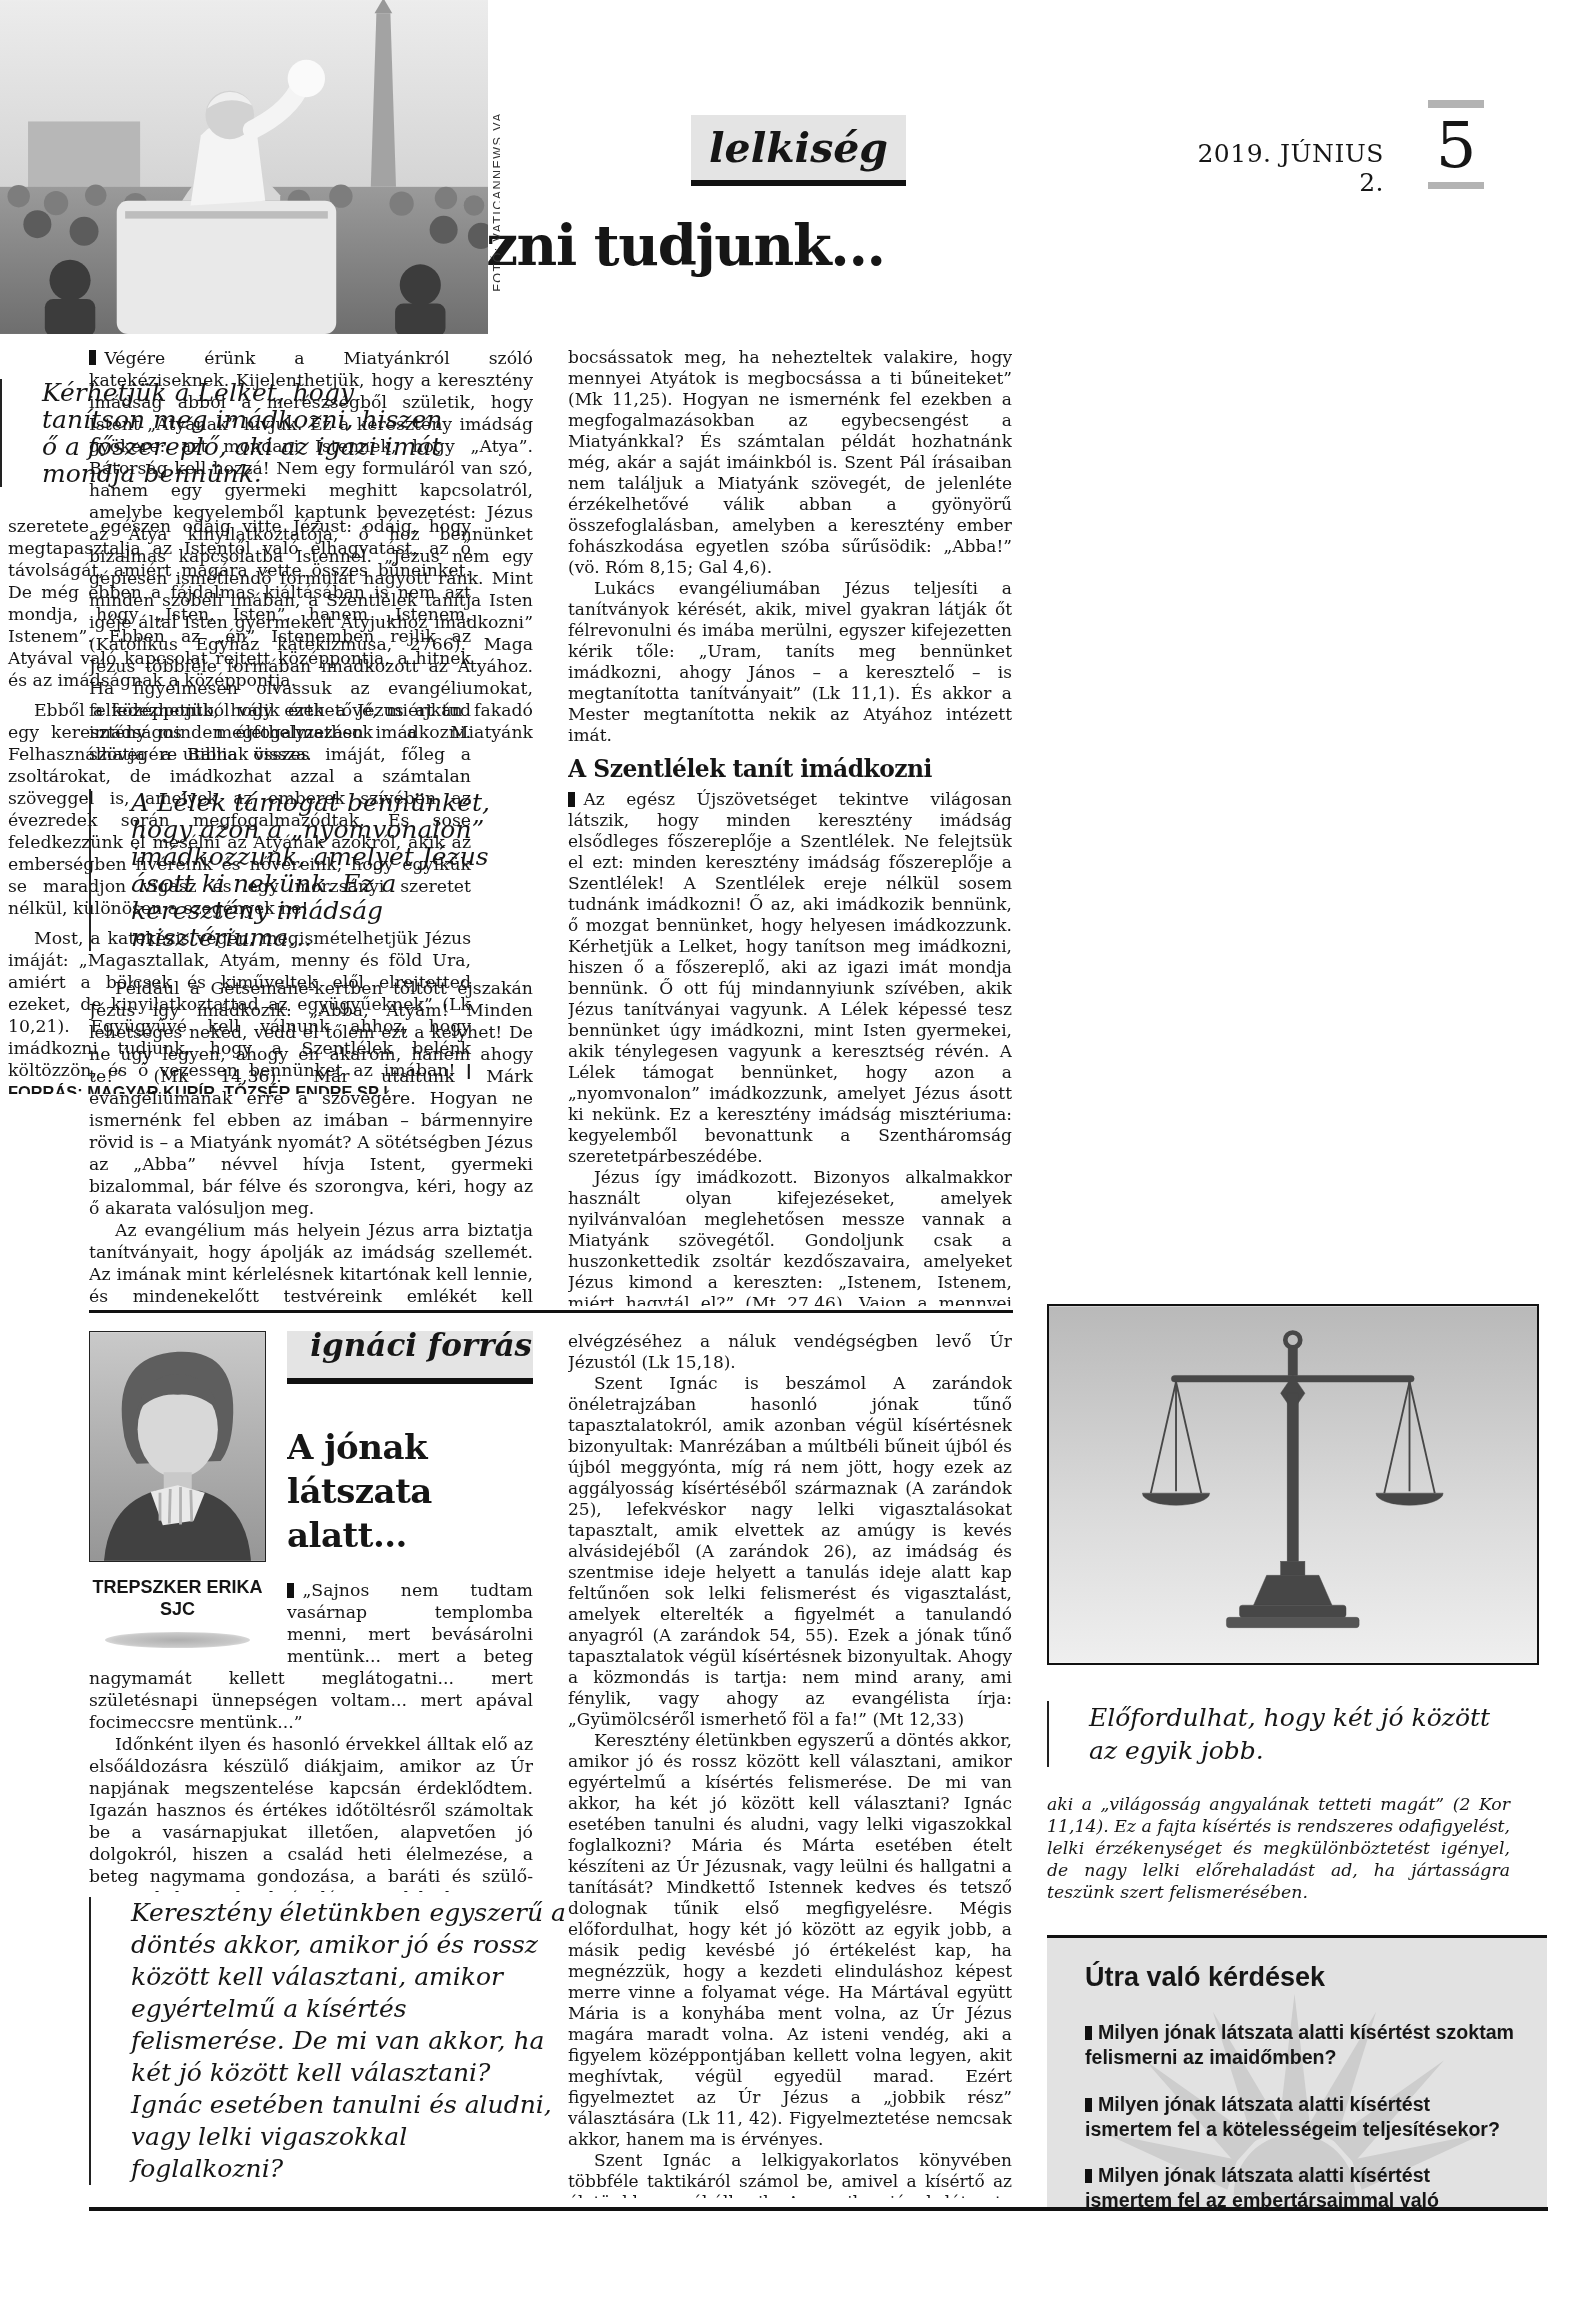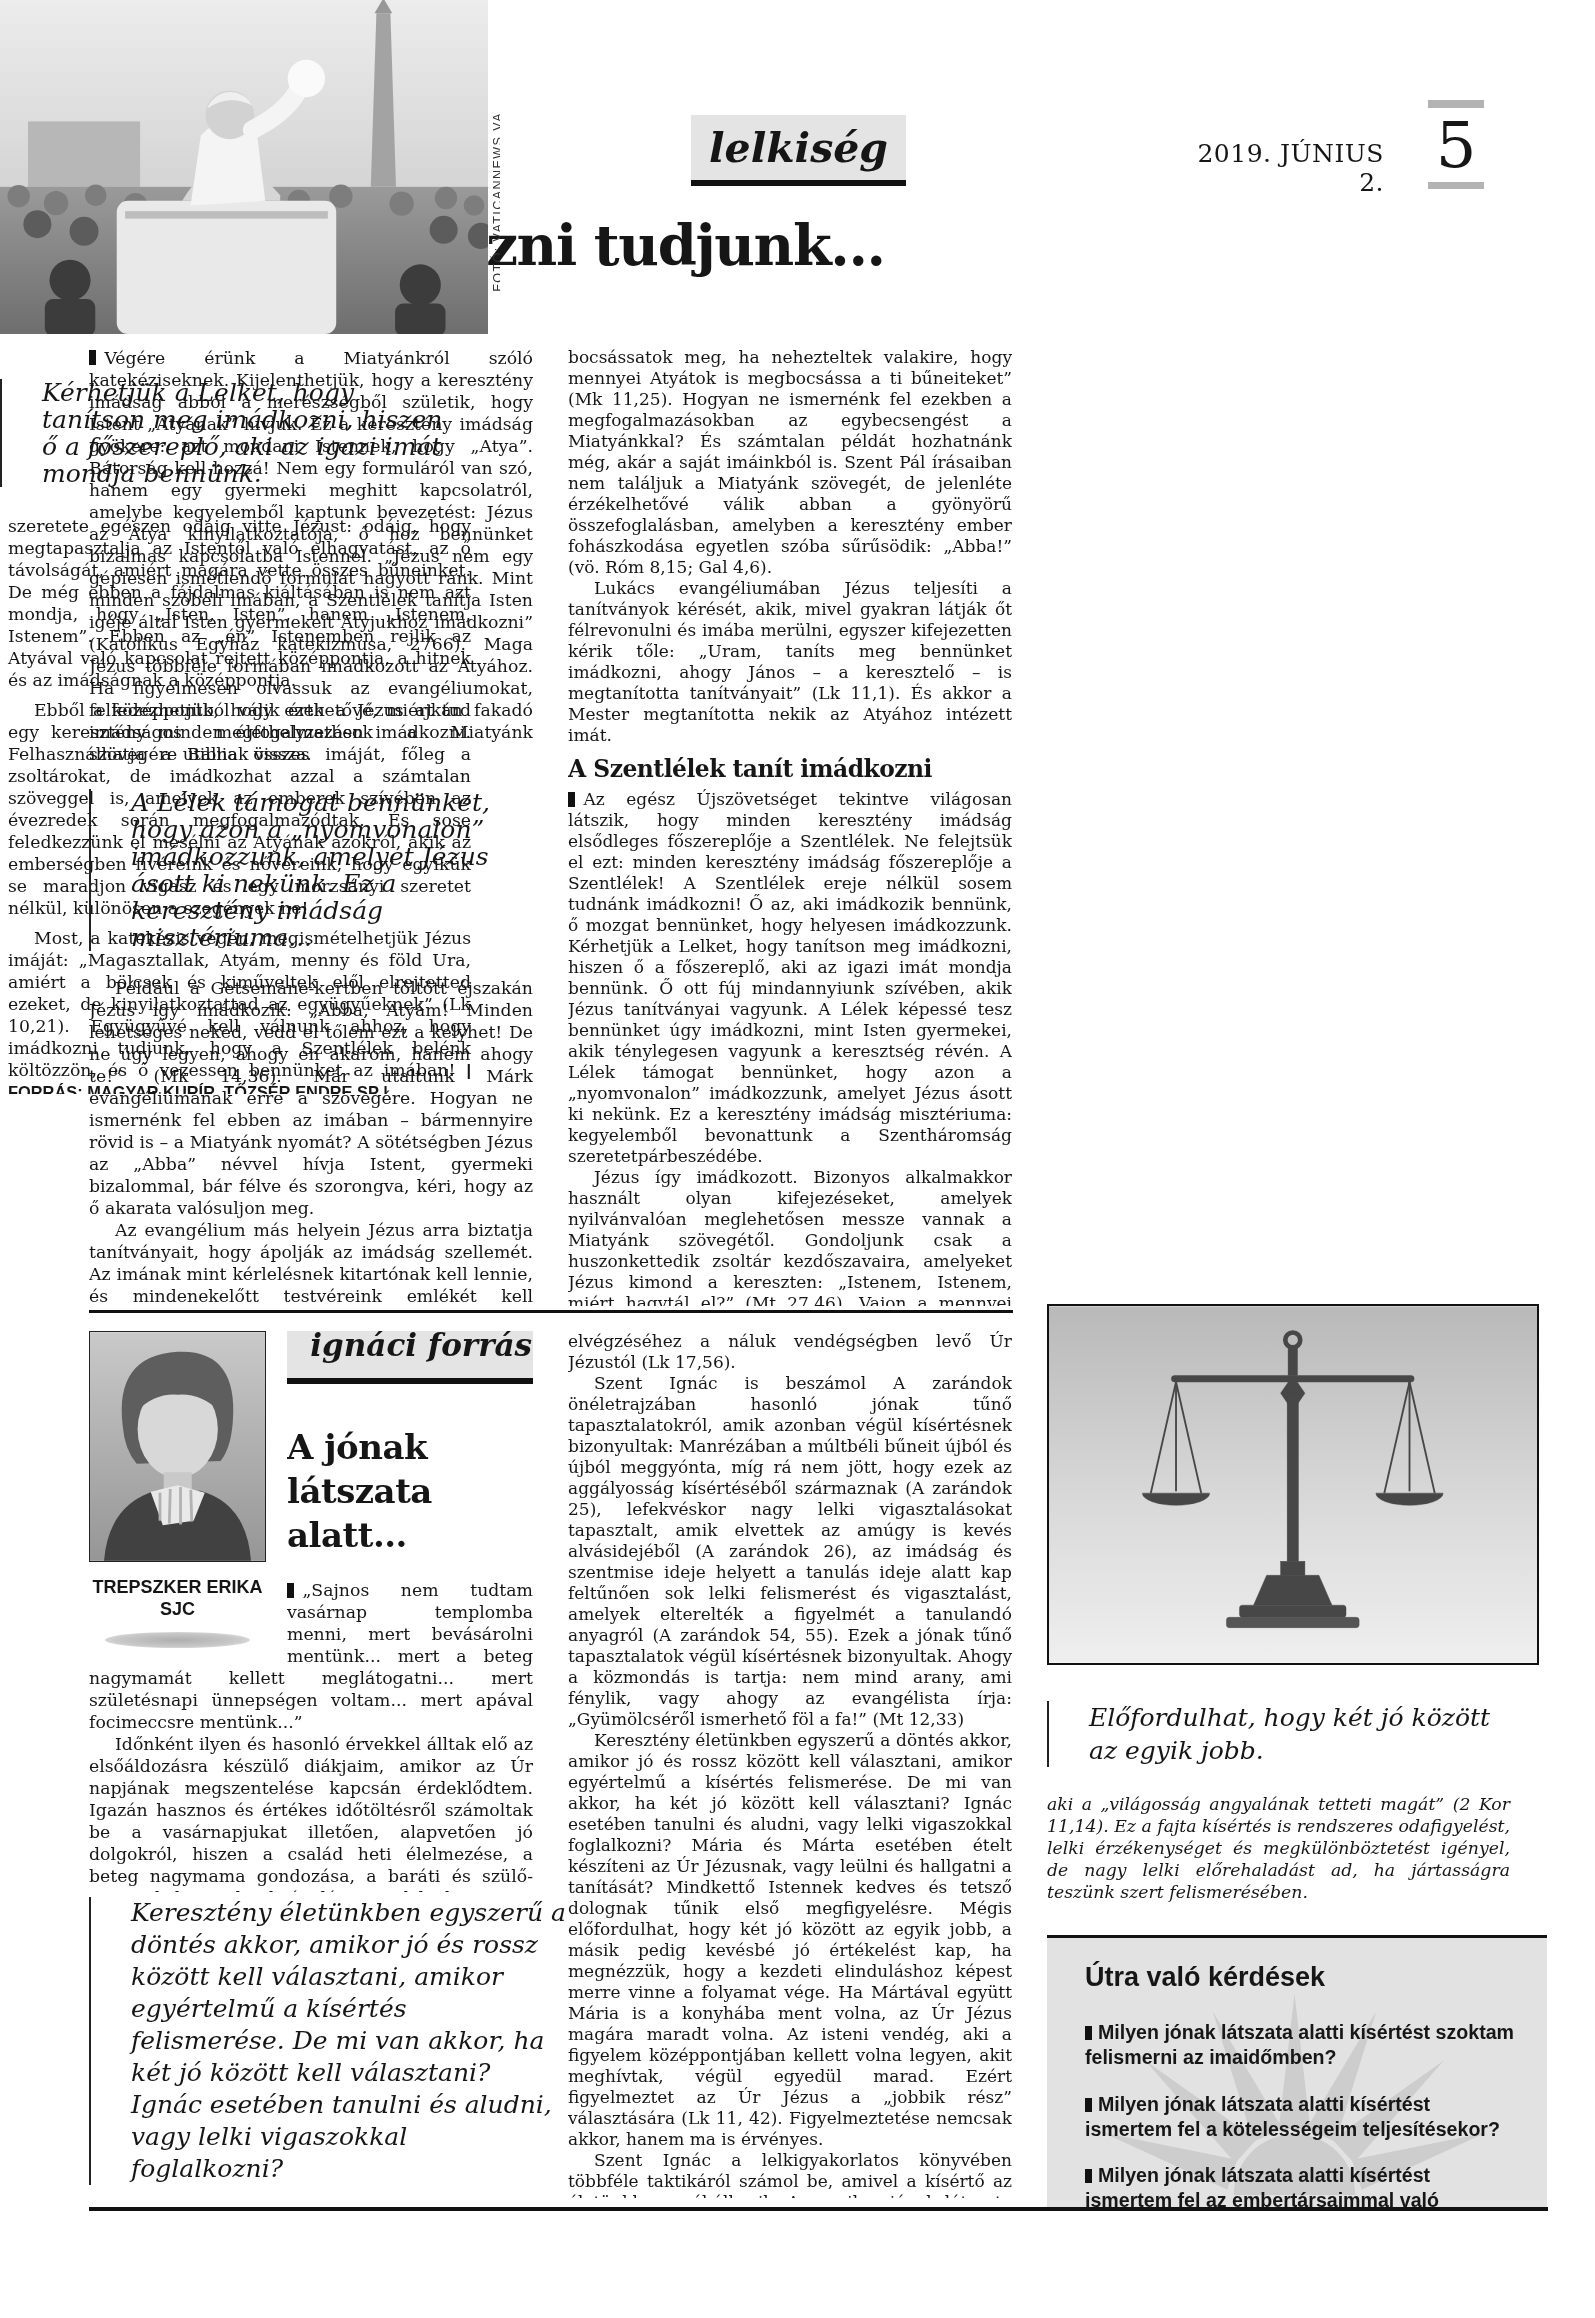--- a/index.html
+++ b/index.html
@@ -215,21 +215,21 @@
       <span>ignáci forrás</span>
     </div>
     <div class="h1b">A jónak látszata alatt...</div>
     <p><span class="marker"></span><span>„Sajnos nem tudtam vasárnap templomba menni, mert bevásárolni mentünk... mert a beteg nagymamát kellett meglátogatni... mert születésnapi ünnepségen voltam... mert apával focimeccsre mentünk...”</span></p>
     <p class="ind">Időnként ilyen és hasonló érvekkel álltak elő az elsőáldozásra készülő diákjaim, amikor az Úr napjának megszentelése kapcsán érdeklődtem. Igazán hasznos és értékes időtöltésről számoltak be a vasárnapjukat illetően, alapvetően jó dolgokról, hiszen a család heti élelmezése, a beteg nagymama gondozása, a baráti és szülő-gyermek kapcsolatok ápolása mind kedves Isten szemében. Ezek jónak tűnő dolgok voltak... mint ahogy Betániában jónak tűnt az is, hogy a konyhában serénykedő Márta segítséget kérjen teendőinek</p>
   </div>
 
   <div class="pq2">Keresztény életünkben egyszerű a döntés akkor, amikor jó és rossz között kell választani, amikor egyértelmű a kísértés felismerése. De mi van akkor, ha két jó között kell választani? Ignác esetében tanulni és aludni, vagy lelki vigaszokkal foglalkozni?</div>
 
   <div class="col a2c2 tight">
-    <p>elvégzéséhez a náluk vendégségben levő Úr Jézustól (Lk 17,56).</p>
+    <p>elvégzéséhez a náluk vendégségben levő Úr Jézustól (Lk 15,18).</p>
     <p class="ind">Szent Ignác is beszámol A zarándok önéletrajzában hasonló jónak tűnő tapasztalatokról, amik azonban végül kísértésnek bizonyultak: Manrézában a múltbéli bűneit újból és újból meggyónta, míg rá nem jött, hogy ezek az aggályosság kísértéséből származnak (A zarándok 25), lefekvéskor nagy lelki vigasztalásokat tapasztalt, amik elvettek az amúgy is kevés alvásidejéből (A zarándok 26), az imádság és szentmise ideje helyett a tanulás ideje alatt kap feltűnően sok lelki felismerést és vigasztalást, amelyek elterelték a figyelmét a tanulandó anyagról (A zarándok 54, 55). Ezek a jónak tűnő tapasztalatok végül kísértésnek bizonyultak. Ahogy a közmondás is tartja: nem mind arany, ami fénylik, vagy ahogy az evangélista írja: „Gyümölcséről ismerhető föl a fa!” (Mt 12,33)</p>
     <p class="ind">Keresztény életünkben egyszerű a döntés akkor, amikor jó és rossz között kell választani, amikor egyértelmű a kísértés felismerése. De mi van akkor, ha két jó között kell választani? Ignác esetében tanulni és aludni, vagy lelki vigaszokkal foglalkozni? Mária és Márta esetében ételt készíteni az Úr Jézusnak, vagy leülni és hallgatni a tanítását? Mindkettő Istennek kedves és tetsző dolognak tűnik első megfigyelésre. Mégis előfordulhat, hogy két jó között az egyik jobb, a másik pedig kevésbé jó értékelést kap, ha megnézzük, hogy a kezdeti elinduláshoz képest merre vinne a folyamat vége. Ha Mártával együtt Mária is a konyhába ment volna, az Úr Jézus magára maradt volna. Az isteni vendég, aki a figyelem középpontjában kellett volna legyen, akit meghívtak, végül egyedül marad. Ezért figyelmeztet az Úr Jézus a „jobbik rész” választására (Lk 11, 42). Figyelmeztetése nemcsak akkor, hanem ma is érvényes.</p>
     <p class="ind">Szent Ignác a lelkigyakorlatos könyvében többféle taktikáról számol be, amivel a kísértő az életünkben próbálkozik. Az egyik a jónak látszata alatti kísértés (LGY 332–333), vagy ahogy Szent Pál nevezi: a sátán,</p>
   </div>
 
   <div class="scales-frame">
     <svg width="488" height="357" viewBox="0 0 1045 763">
       <defs>
         <linearGradient id="sbg" x1="0" y1="0" x2="0" y2="1">
           <stop offset="0" stop-color="#b9b9b9"></stop>

